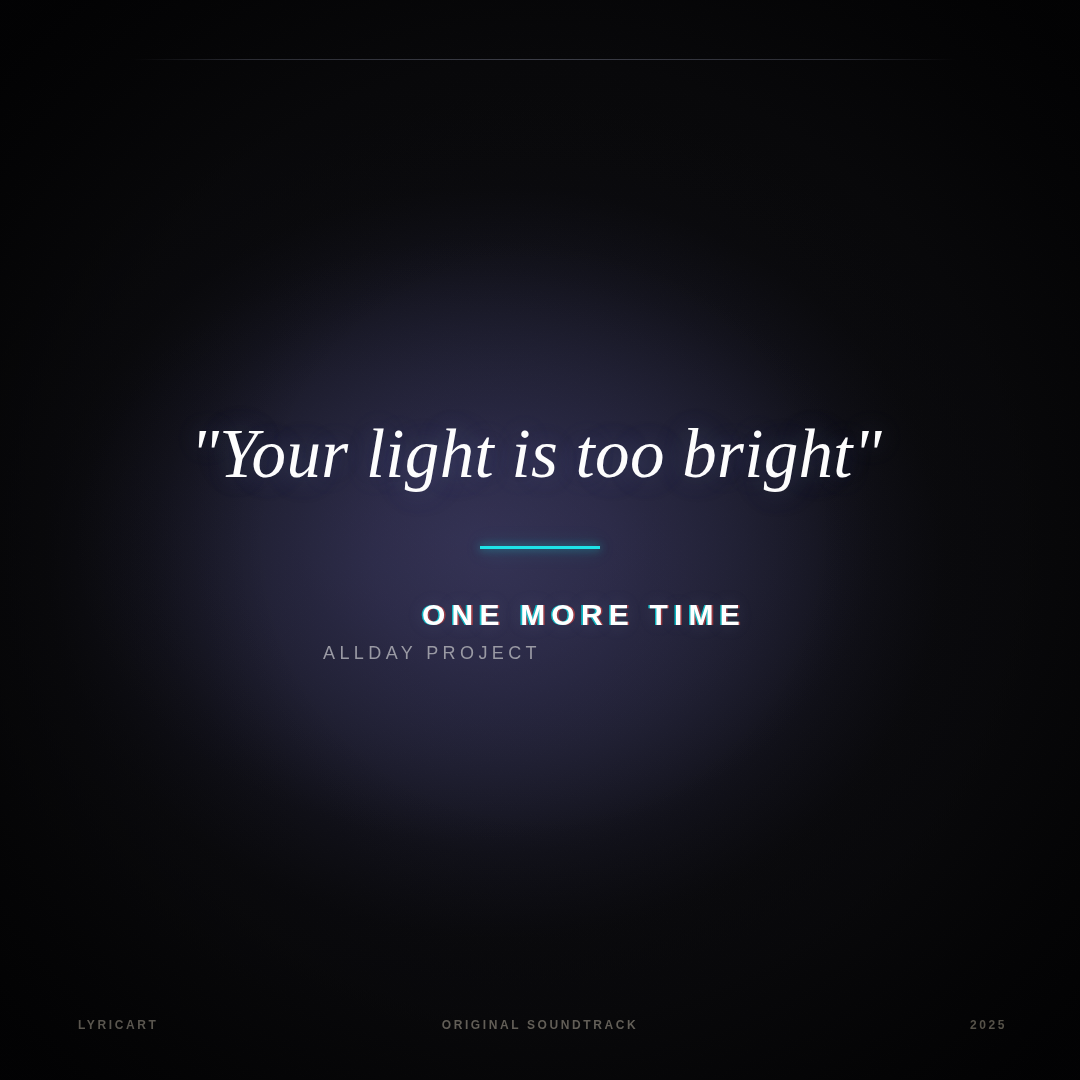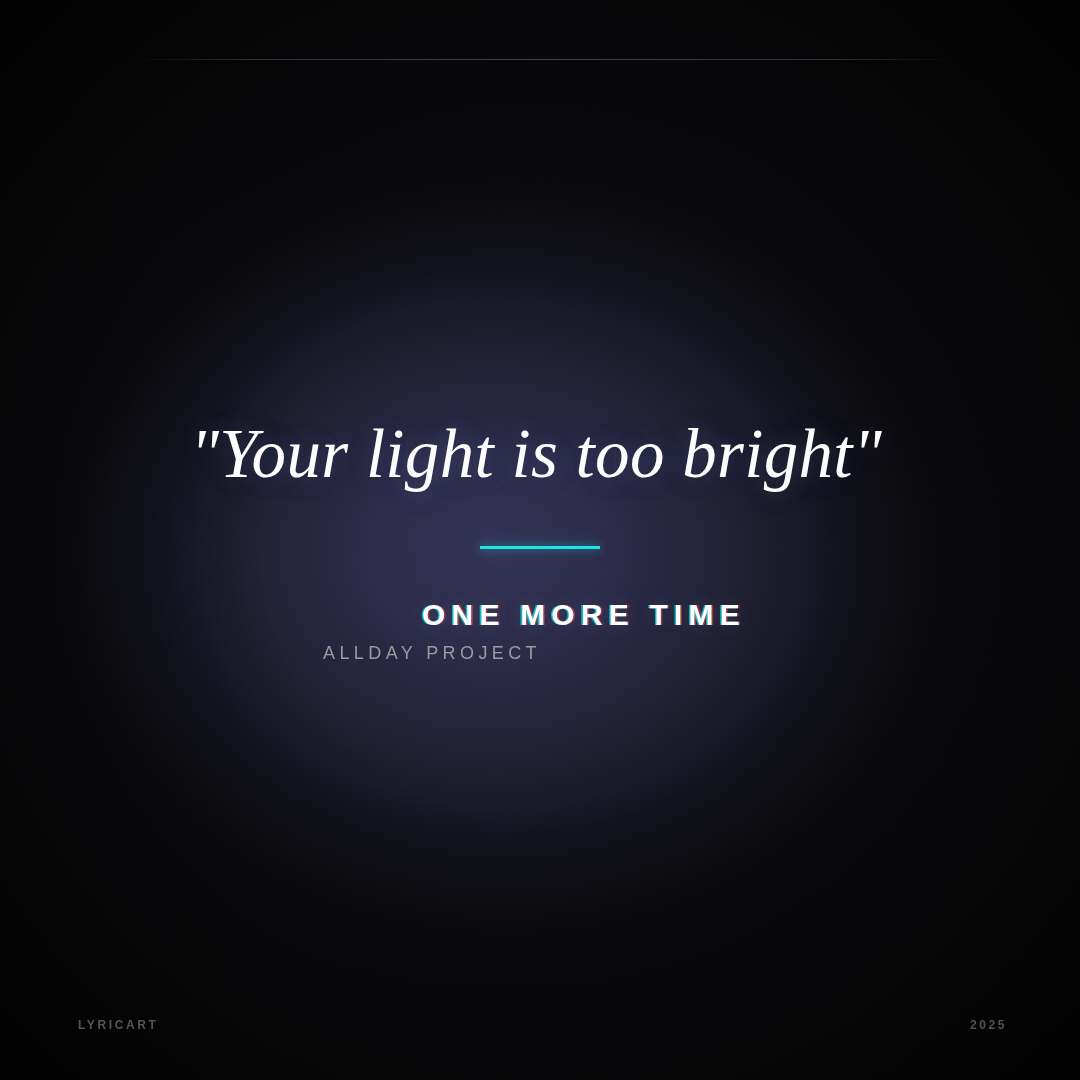--- a/index.html
+++ b/index.html
@@ -211,16 +211,17 @@
     <div class="divider"></div>
 
     <div class="song-title">ONE MORE TIME</div>
 
     <div class="artist">ALLDAY PROJECT</div>
 
   </div>
 
   <div class="footer-item footer-left">LYRICART</div>
 
+  <div class="footer-item footer-center">ORIGINAL SOUNDTRACK</div>
 
   <div class="footer-item footer-right">2025</div>
 
 </div>
 
 </body></html>

